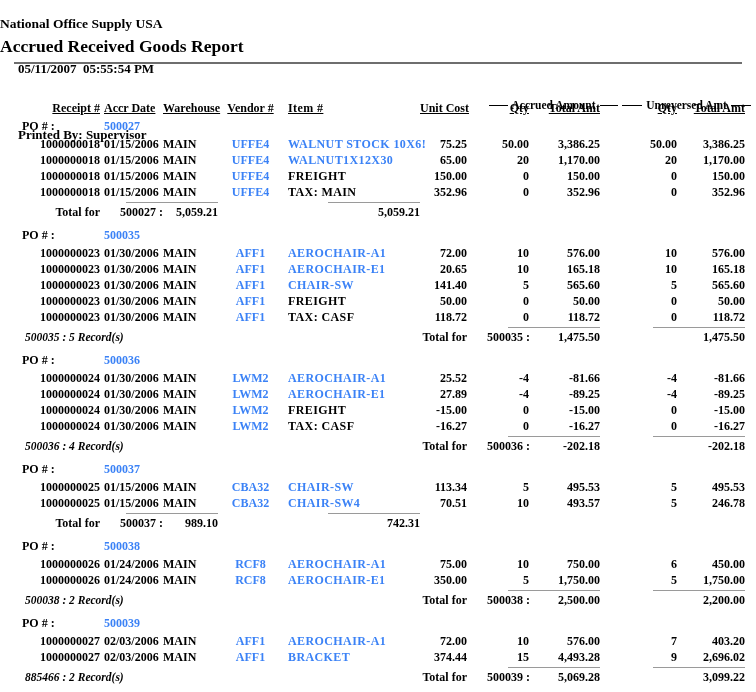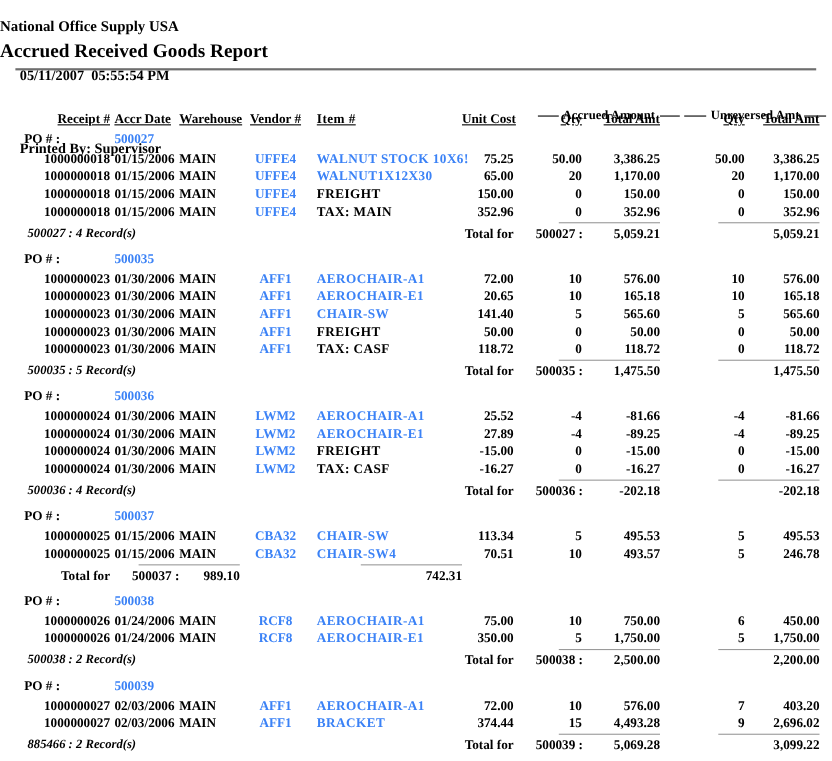--- a/index.html
+++ b/index.html
@@ -143,21 +143,20 @@
           <div class="cell c3">MAIN</div>
           <div class="cell c4 link">UFFE4</div>
           <div class="cell c5">TAX: MAIN</div>
           <div class="cell c6">352.96</div>
           <div class="cell c7">0</div>
           <div class="cell c8">352.96</div>
           <div class="cell c9">0</div>
           <div class="cell c10">352.96</div>
         </div>
         <div class="grid tot-row">
-          <div class="cell note">500027 : 4 Record(s)</div>
           <div class="cell c6">Total for</div>
           <div class="cell c7 tpo">500027 :</div>
           <div class="cell c8 ov">5,059.21</div>
           <div class="cell c9"></div>
           <div class="cell c10 ov">5,059.21</div>
         </div>
       </div>
       <div class="group">
         <div class="grid po-row">
           <div class="cell c1 po-label">PO # :</div>

